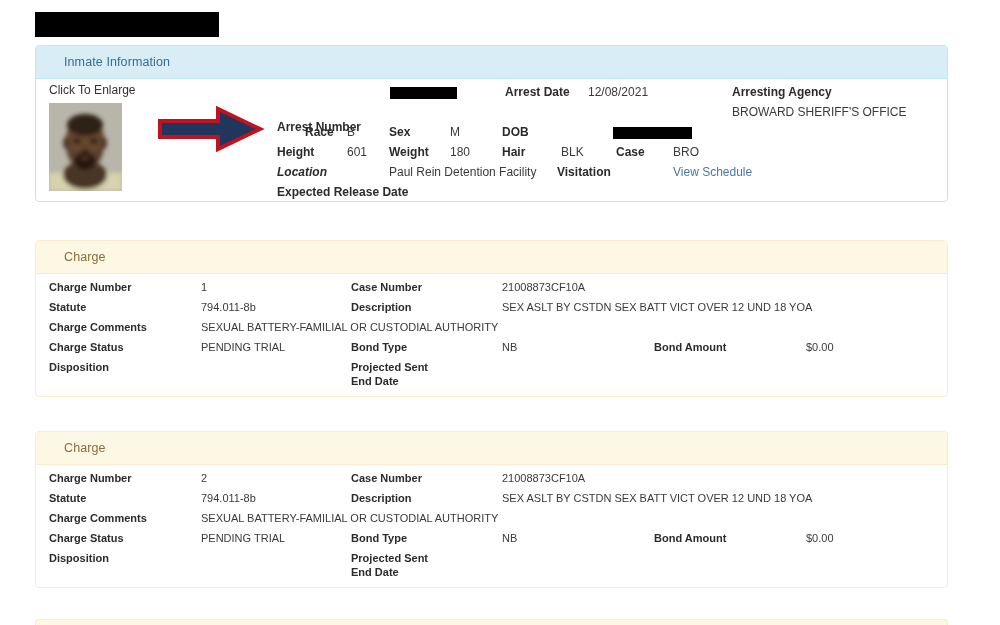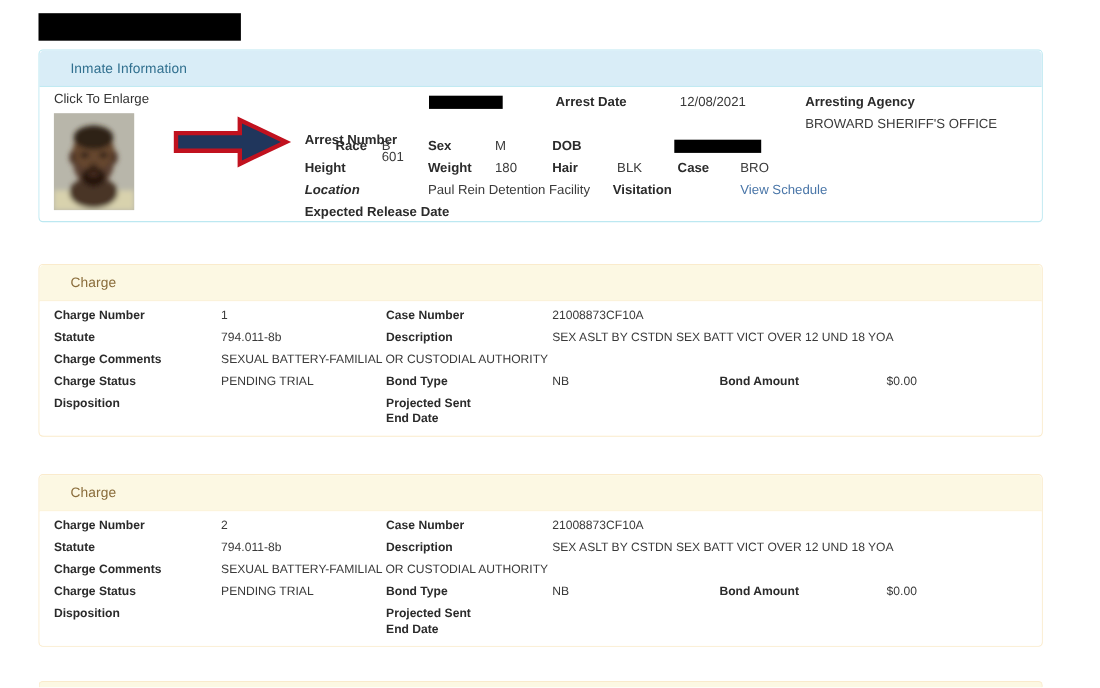--- a/index.html
+++ b/index.html
@@ -206,35 +206,35 @@
         <svg width="110" height="50" viewBox="0 0 110 50">
           <polygon points="4,17 62,17 62,5 104,25 62,45 62,33 4,33" fill="#20365c" stroke="#c1121f" stroke-width="4" stroke-linejoin="miter"></polygon>
         </svg>
       </div>
 
       <div class="kv k" style="left:241px; top:6px;margin-top:35px;">Arrest Number</div>
       <div class="kv v" style="left:354px; top:6px;">
         <span class="redaction" style="width:67px;height:12px;"></span>
       </div>
       <div class="kv k" style="left:469px; top:6px;">Arrest Date</div>
-      <div class="kv v" style="left:582px; top:6px;">12/08/2021</div>
+      <div class="kv v" style="left:552px; top:6px;">12/08/2021</div>
       <div class="kv k" style="left:696px; top:6px;">Arresting Agency</div>
       <div class="kv v" style="left:696px; top:26px;">BROWARD SHERIFF'S OFFICE</div>
 
       <div class="kv k" style="left:241px; top:46px;padding-left:28px;">Race</div>
       <div class="kv v" style="left:311px; top:46px;">B</div>
       <div class="kv k" style="left:353px; top:46px;">Sex</div>
       <div class="kv v" style="left:414px; top:46px;">M</div>
       <div class="kv k" style="left:466px; top:46px;">DOB</div>
       <div class="kv v" style="left:577px; top:46px;">
         <span class="redaction" style="width:79px;height:12px;"></span>
       </div>
 
       <div class="kv k" style="left:241px; top:66px;">Height</div>
-      <div class="kv v" style="left:311px; top:56px;">601</div>
+      <div class="kv v" style="left:311px; top:66px;">601</div>
       <div class="kv k" style="left:353px; top:66px;">Weight</div>
       <div class="kv v" style="left:414px; top:66px;">180</div>
       <div class="kv k" style="left:466px; top:66px;">Hair</div>
       <div class="kv v" style="left:525px; top:66px;">BLK</div>
       <div class="kv k" style="left:580px; top:66px;">Case</div>
       <div class="kv v" style="left:637px; top:66px;">BRO</div>
 
       <div class="kv k" style="left:241px; top:86px;font-style:italic;">Location</div>
       <div class="kv v" style="left:353px; top:86px;">Paul Rein Detention Facility</div>
       <div class="kv k" style="left:521px; top:86px;">Visitation</div>

